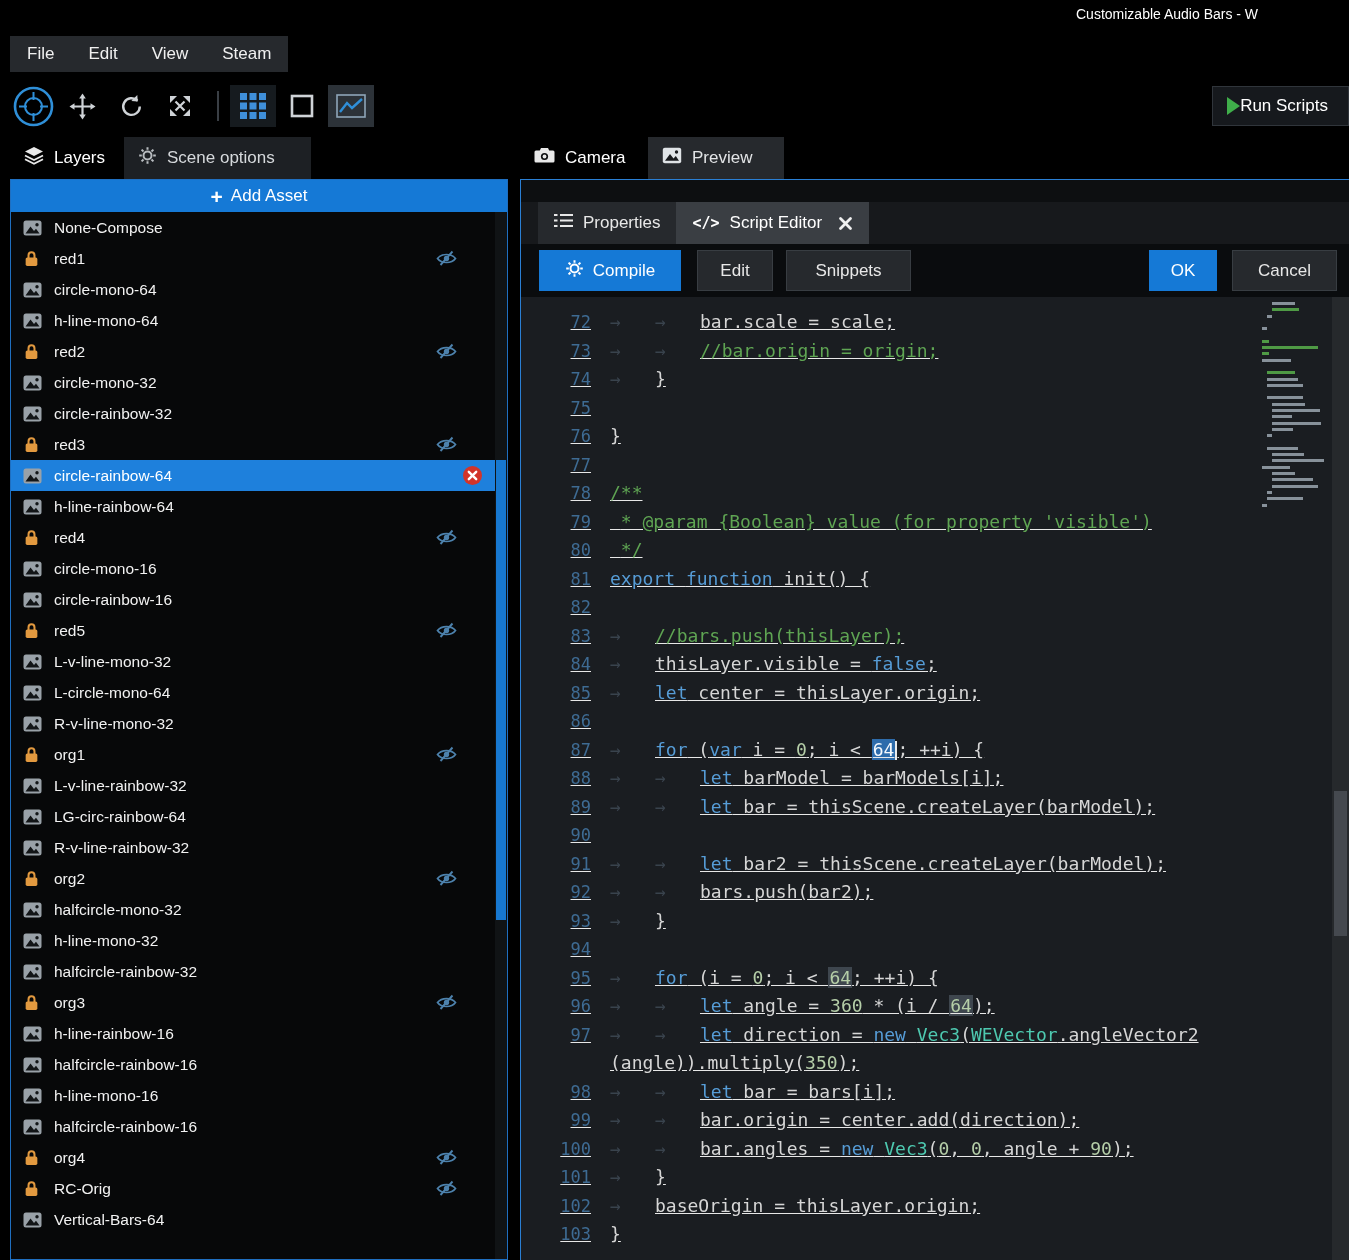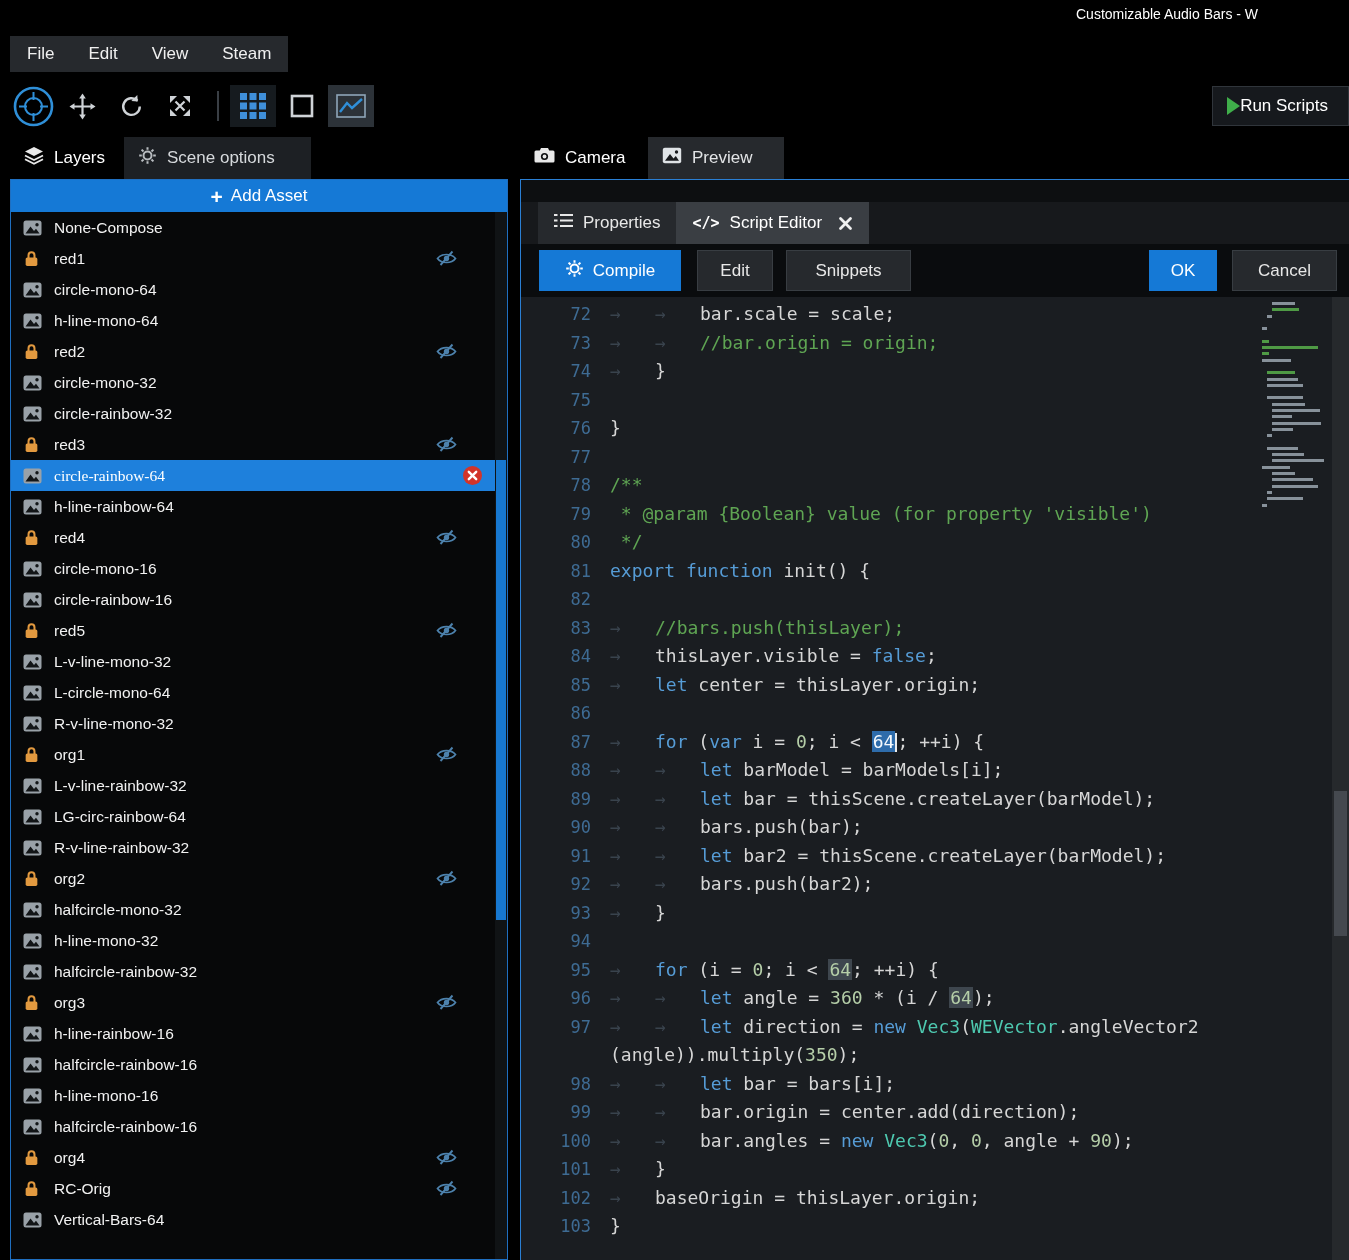--- a/index.html
+++ b/index.html
@@ -33,21 +33,21 @@
 
   
   #layers-panel { position:absolute; left:10px; top:179px; width:498px; height:1081px; background:#070809;
                   border:1px solid #1f6fc0; display:flex; flex-direction:column; }
   #add-asset { height:32px; flex:none; background:#1579d6; color:#fff; font-size:17px;
                display:flex; align-items:center; justify-content:center; gap:8px; }
   #add-asset .plus { font-size:21px; font-weight:bold; line-height:1; }
   #layers-list { position:relative; flex:1; overflow:hidden; }
   .layer-row { position:relative; height:31px; display:flex; align-items:center; padding-left:12px;
                font-size:15.5px; color:#f2f2f2; background:#070809; }
-  .layer-row.selected { background:#1e80dc; color:#fff;font-family:Liberation Serif, serif; }
+  .layer-row.selected { background:#1e80dc; color:#fff; }
   .licon { width:21px; height:17px; margin-right:10px; display:flex; align-items:center; flex:none; }
   .llabel { white-space:nowrap; }
   .leye   { position:absolute; right:50px; top:7px; }
   .lclose { position:absolute; right:24px; top:5px; }
   #layers-scrollbar { position:absolute; right:0; top:0; width:12px; height:100%; background:#101315; }
   #layers-scrollbar-thumb { position:absolute; left:1px; top:248px; width:10px; height:460px; background:#1778d0; }
 
   
   #editor-panel { position:absolute; left:520px; top:179px; width:829px; height:1171px; background:#0d0f11;
                   border-top:1px solid #2a7fd4; border-left:1px solid #2a7fd4; }
@@ -63,21 +63,21 @@
                     display:flex; align-items:center; padding-left:18px; }
   .btn { height:41px; display:flex; align-items:center; justify-content:center; font-size:17px; color:#e8e8e8; }
   #btn-compile  { width:142px; background:#1579d6; color:#fff; gap:9px; }
   #btn-edit     { width:76px;  background:#26292d; margin-left:16px; border:1px solid #383d42; }
   #btn-snippets { width:125px; background:#26292d; margin-left:13px; border:1px solid #383d42; }
   #btn-ok       { position:absolute; left:628px; top:6px; width:68px;  background:#1579d6; color:#fff; }
   #btn-cancel   { position:absolute; left:711px; top:6px; width:105px; background:#26292d; border:1px solid #383d42; }
 
   
   #code-area { position:absolute; left:0; top:117px; width:828px; height:963px; background:#1a1d21; overflow:hidden; }
-  #code-lines { padding-top:3px; }
+  #code-lines { padding-top:11px;text-decoration:underline; }
   .cl { display:flex; height:28.5px; line-height:28.5px; font-family:"DejaVu Sans Mono", monospace;
         font-size:18px; white-space:pre; }
   .ln { width:70px; flex:none; text-align:right; color:#3e6b93; font-size:17px; margin-right:19px; }
   .cc { flex:1; }
   .cc .pl  { color:#d6d6d6; }
   .cc .kw  { color:#569cd6; }
   .cc .cm  { color:#5fa553; }
   .cc .num { color:#b5cea8; }
   .cc .ty  { color:#4ec9b0; }
   .cc .tab { display:inline-block; width:45px; color:#39434d; }
@@ -658,21 +658,21 @@
         <div class="cl"><span class="ln">80</span><span class="cc"><span class="pl"> </span><span class="cm">*/</span></span></div>
         <div class="cl"><span class="ln">81</span><span class="cc"><span class="kw">export</span><span class="pl"> </span><span class="kw">function</span><span class="pl"> init() {</span></span></div>
         <div class="cl"><span class="ln">82</span><span class="cc"></span></div>
         <div class="cl"><span class="ln">83</span><span class="cc"><span class="tab">→</span><span class="cm">//bars.push(thisLayer);</span></span></div>
         <div class="cl"><span class="ln">84</span><span class="cc"><span class="tab">→</span><span class="pl">thisLayer.visible = </span><span class="kw">false</span><span class="pl">;</span></span></div>
         <div class="cl"><span class="ln">85</span><span class="cc"><span class="tab">→</span><span class="kw">let</span><span class="pl"> center = thisLayer.origin;</span></span></div>
         <div class="cl"><span class="ln">86</span><span class="cc"></span></div>
         <div class="cl"><span class="ln">87</span><span class="cc"><span class="tab">→</span><span class="kw">for</span><span class="pl"> (</span><span class="kw">var</span><span class="pl"> i = </span><span class="num">0</span><span class="pl">; i &lt; </span><span class="sel">64</span><span class="caret"></span><span class="pl">; ++i) {</span></span></div>
         <div class="cl"><span class="ln">88</span><span class="cc"><span class="tab">→</span><span class="tab">→</span><span class="kw">let</span><span class="pl"> barModel = barModels[i];</span></span></div>
         <div class="cl"><span class="ln">89</span><span class="cc"><span class="tab">→</span><span class="tab">→</span><span class="kw">let</span><span class="pl"> bar = thisScene.createLayer(barModel);</span></span></div>
-        <div class="cl"><span class="ln">90</span><span class="cc"><span class="tab">→</span><span class="tab">→</span><span class="pl">bars.push(bar);</span></span></div>
+        <div class="cl"><span class="ln">90</span></div>
         <div class="cl"><span class="ln">91</span><span class="cc"><span class="tab">→</span><span class="tab">→</span><span class="kw">let</span><span class="pl"> bar2 = thisScene.createLayer(barModel);</span></span></div>
         <div class="cl"><span class="ln">92</span><span class="cc"><span class="tab">→</span><span class="tab">→</span><span class="pl">bars.push(bar2);</span></span></div>
         <div class="cl"><span class="ln">93</span><span class="cc"><span class="tab">→</span><span class="pl">}</span></span></div>
         <div class="cl"><span class="ln">94</span><span class="cc"></span></div>
         <div class="cl"><span class="ln">95</span><span class="cc"><span class="tab">→</span><span class="kw">for</span><span class="pl"> (i = </span><span class="num">0</span><span class="pl">; i &lt; </span><span class="occ">64</span><span class="pl">; ++i) {</span></span></div>
         <div class="cl"><span class="ln">96</span><span class="cc"><span class="tab">→</span><span class="tab">→</span><span class="kw">let</span><span class="pl"> angle = </span><span class="num">360</span><span class="pl"> * (i / </span><span class="occ">64</span><span class="pl">);</span></span></div>
         <div class="cl"><span class="ln">97</span><span class="cc"><span class="tab">→</span><span class="tab">→</span><span class="kw">let</span><span class="pl"> direction = </span><span class="kw">new</span><span class="pl"> </span><span class="ty">Vec3</span><span class="pl">(</span><span class="ty">WEVector</span><span class="pl">.angleVector2</span></span></div>
         <div class="cl"><span class="ln"></span><span class="cc"><span class="pl">(angle)).multiply(</span><span class="num">350</span><span class="pl">);</span></span></div>
         <div class="cl"><span class="ln">98</span><span class="cc"><span class="tab">→</span><span class="tab">→</span><span class="kw">let</span><span class="pl"> bar = bars[i];</span></span></div>
         <div class="cl"><span class="ln">99</span><span class="cc"><span class="tab">→</span><span class="tab">→</span><span class="pl">bar.origin = center.add(direction);</span></span></div>

